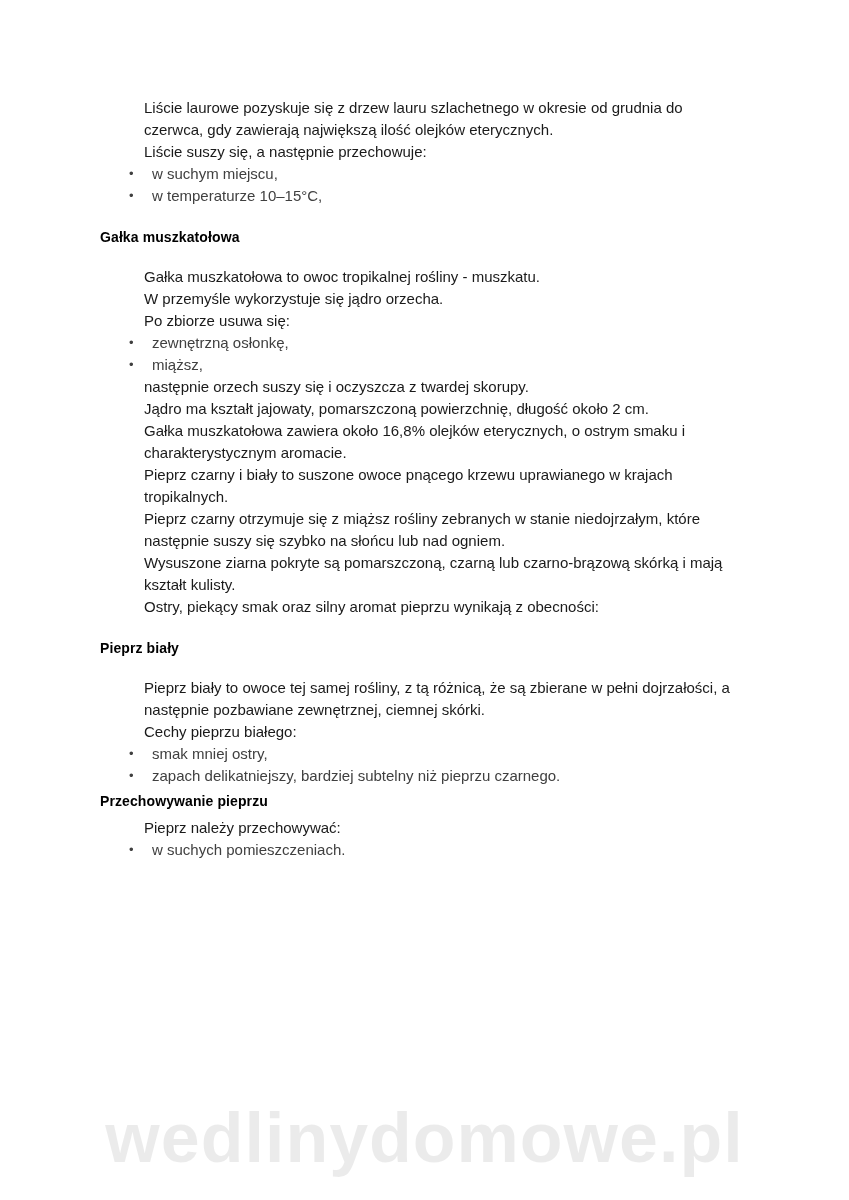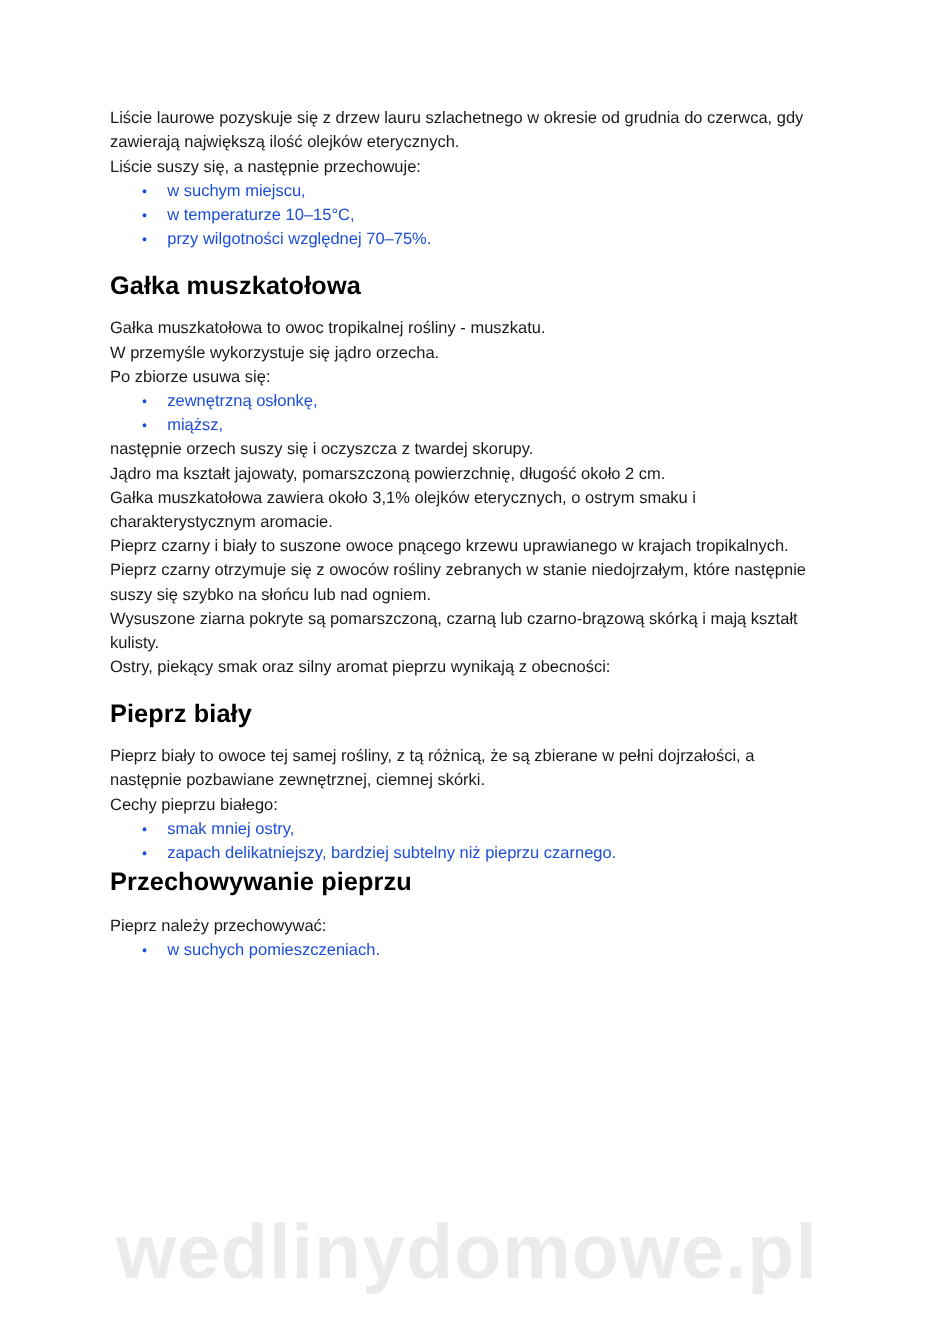--- a/index.html
+++ b/index.html
@@ -22,56 +22,57 @@
     position: relative;
     width: 849px;
     height: 1200px;
     padding: 97px 104px 0 100px;
   }
 
   .doc p {
     font-size: 15px;
     line-height: 22px;
     color: #1a1a1a;
+    margin-left: 44px;
   }
 
   .doc ul {
     list-style: none;
   }
 
   .doc li {
     font-size: 15px;
     line-height: 22px;
-    color: #1d4ed8;
+    color: #404040;
     position: relative;
     padding-left: 52px;
   }
 
   .doc li::before {
     content: "\2022";
     position: absolute;
     left: 29px;
     top: 0;
     font-size: 13px;
     line-height: 22px;
   }
 
   .doc h2 {
-    font-size: 23px;
+    font-size: 14px;
     line-height: 28px;
     font-weight: bold;
     color: #000000;
     margin-top: 16px;
     margin-bottom: 15px;
     letter-spacing: 0.1px;
   }
 
   .doc h2.tight {
     margin-top: 0;
-    margin-bottom: 16px;
+    margin-bottom: 2px;
   }
 
   .watermark {
     position: absolute;
     left: 0;
     right: 0;
     bottom: 22px;
     text-align: center;
     font-size: 70px;
     font-weight: bold;
@@ -86,41 +87,40 @@
 
 <div class="page">
   <div class="doc">
 
     <section>
       <p>Liście laurowe pozyskuje się z drzew lauru szlachetnego w okresie od grudnia do czerwca, gdy zawierają największą ilość olejków eterycznych.</p>
       <p>Liście suszy się, a następnie przechowuje:</p>
       <ul>
         <li>w suchym miejscu,</li>
         <li>w temperaturze 10–15°C,</li>
-        <li>przy wilgotności względnej 70–75%.</li>
       </ul>
     </section>
 
     <section>
       <h2>Gałka muszkatołowa</h2>
       <p>Gałka muszkatołowa to owoc tropikalnej rośliny - muszkatu.</p>
       <p>W przemyśle wykorzystuje się jądro orzecha.</p>
       <p>Po zbiorze usuwa się:</p>
       <ul>
         <li>zewnętrzną osłonkę,</li>
         <li>miąższ,</li>
       </ul>
       <p>następnie orzech suszy się i oczyszcza z twardej skorupy.</p>
       <p>Jądro ma kształt jajowaty, pomarszczoną powierzchnię, długość około 2 cm.</p>
-      <p>Gałka muszkatołowa zawiera około 3,1% olejków eterycznych, o ostrym smaku i charakterystycznym aromacie.</p>
+      <p>Gałka muszkatołowa zawiera około 16,8% olejków eterycznych, o ostrym smaku i charakterystycznym aromacie.</p>
     </section>
 
     <section>
       <p>Pieprz czarny i biały to suszone owoce pnącego krzewu uprawianego w krajach tropikalnych.</p>
-      <p>Pieprz czarny otrzymuje się z owoców rośliny zebranych w stanie niedojrzałym, które następnie suszy się szybko na słońcu lub nad ogniem.</p>
+      <p>Pieprz czarny otrzymuje się z miąższ rośliny zebranych w stanie niedojrzałym, które następnie suszy się szybko na słońcu lub nad ogniem.</p>
       <p>Wysuszone ziarna pokryte są pomarszczoną, czarną lub czarno-brązową skórką i mają kształt kulisty.</p>
       <p>Ostry, piekący smak oraz silny aromat pieprzu wynikają z obecności:</p>
     </section>
 
     <section>
       <h2>Pieprz biały</h2>
       <p>Pieprz biały to owoce tej samej rośliny, z tą różnicą, że są zbierane w pełni dojrzałości, a następnie pozbawiane zewnętrznej, ciemnej skórki.</p>
       <p>Cechy pieprzu białego:</p>
       <ul>
         <li>smak mniej ostry,</li>

